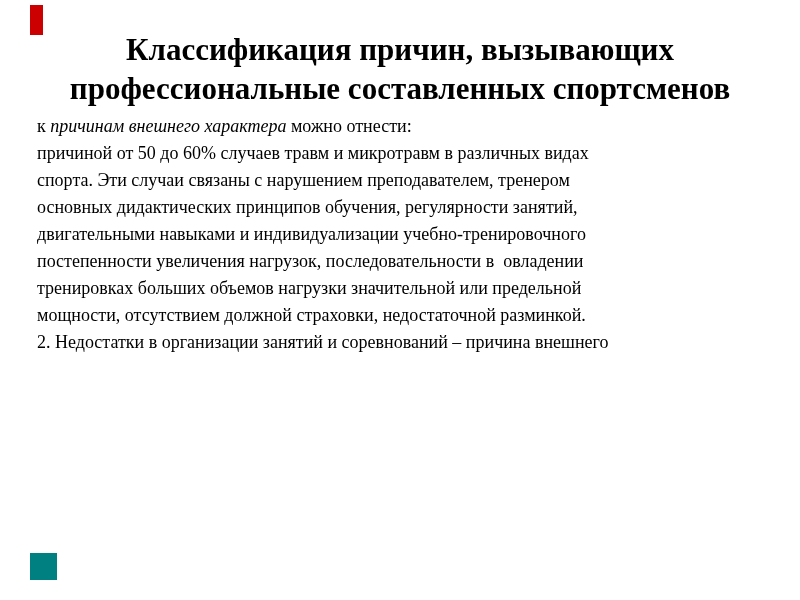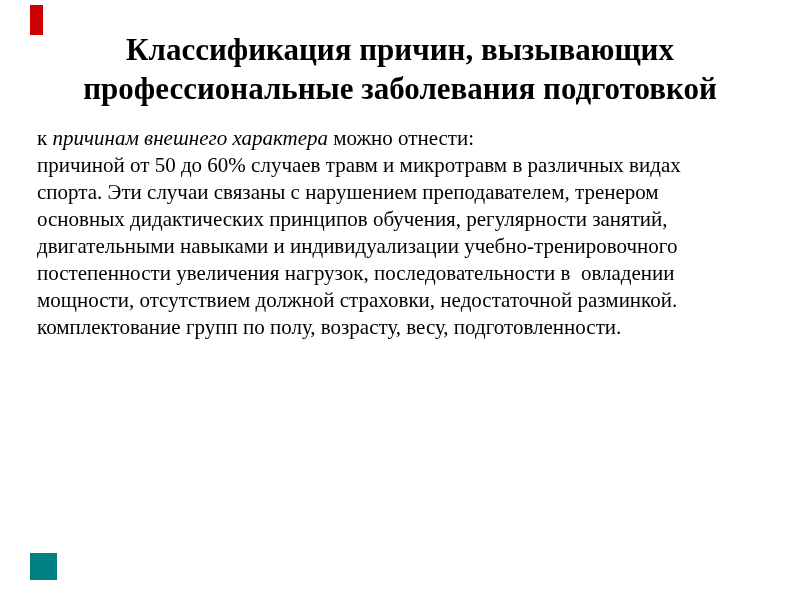--- a/index.html
+++ b/index.html
@@ -45,53 +45,53 @@
   }
   .title-line {
     display: block;
     white-space: pre;
   }
   .body-text {
     position: absolute;
     top: 113px;
     left: 37px;
     width: 755px;
-    font-size: 21px;
+    font-size: 18px;
     line-height: 27px;
-    margin-top: 12px;
   }
   .line {
     white-space: pre;
   }
   .italic {
     font-style: italic;
   }
 </style>
 </head>
 <body>
 
 <div class="slide">
 
   <div class="accent-bar-red" style="background-color: rgb(204, 0, 0);"></div>
 
   <div class="accent-square-teal" style="background-color: rgb(0, 128, 128);"></div>
 
   <h1 class="title">
     <span class="title-line">Классификация причин, вызывающих</span>
-    <span class="title-line">профессиональные заболевания подготовкой</span>
+    <span class="title-line">профессиональные составленных спортсменов</span>
   </h1>
 
   <div class="body-text">
 
     <div class="line"><span>к </span><span class="italic">причинам внешнего характера</span><span> можно отнести:</span></div>
 
     <div class="line">причиной от 50 до 60% случаев травм и микротравм в различных видах</div>
     <div class="line">спорта. Эти случаи связаны с нарушением преподавателем, тренером</div>
     <div class="line">основных дидактических принципов обучения, регулярности занятий,</div>
     <div class="line">двигательными навыками и индивидуализации учебно-тренировочного</div>
     <div class="line">постепенности увеличения нагрузок, последовательности в  овладении</div>
+    <div class="line">тренировках больших объемов нагрузки значительной или предельной</div>
     <div class="line">мощности, отсутствием должной страховки, недостаточной разминкой.</div>
 
-    <div class="line">комплектование групп по полу, возрасту, весу, подготовленности.</div>
+    <div class="line">2. Недостатки в организации занятий и соревнований – причина внешнего</div>
 
   </div>
 
 </div>
 
 </body></html>

